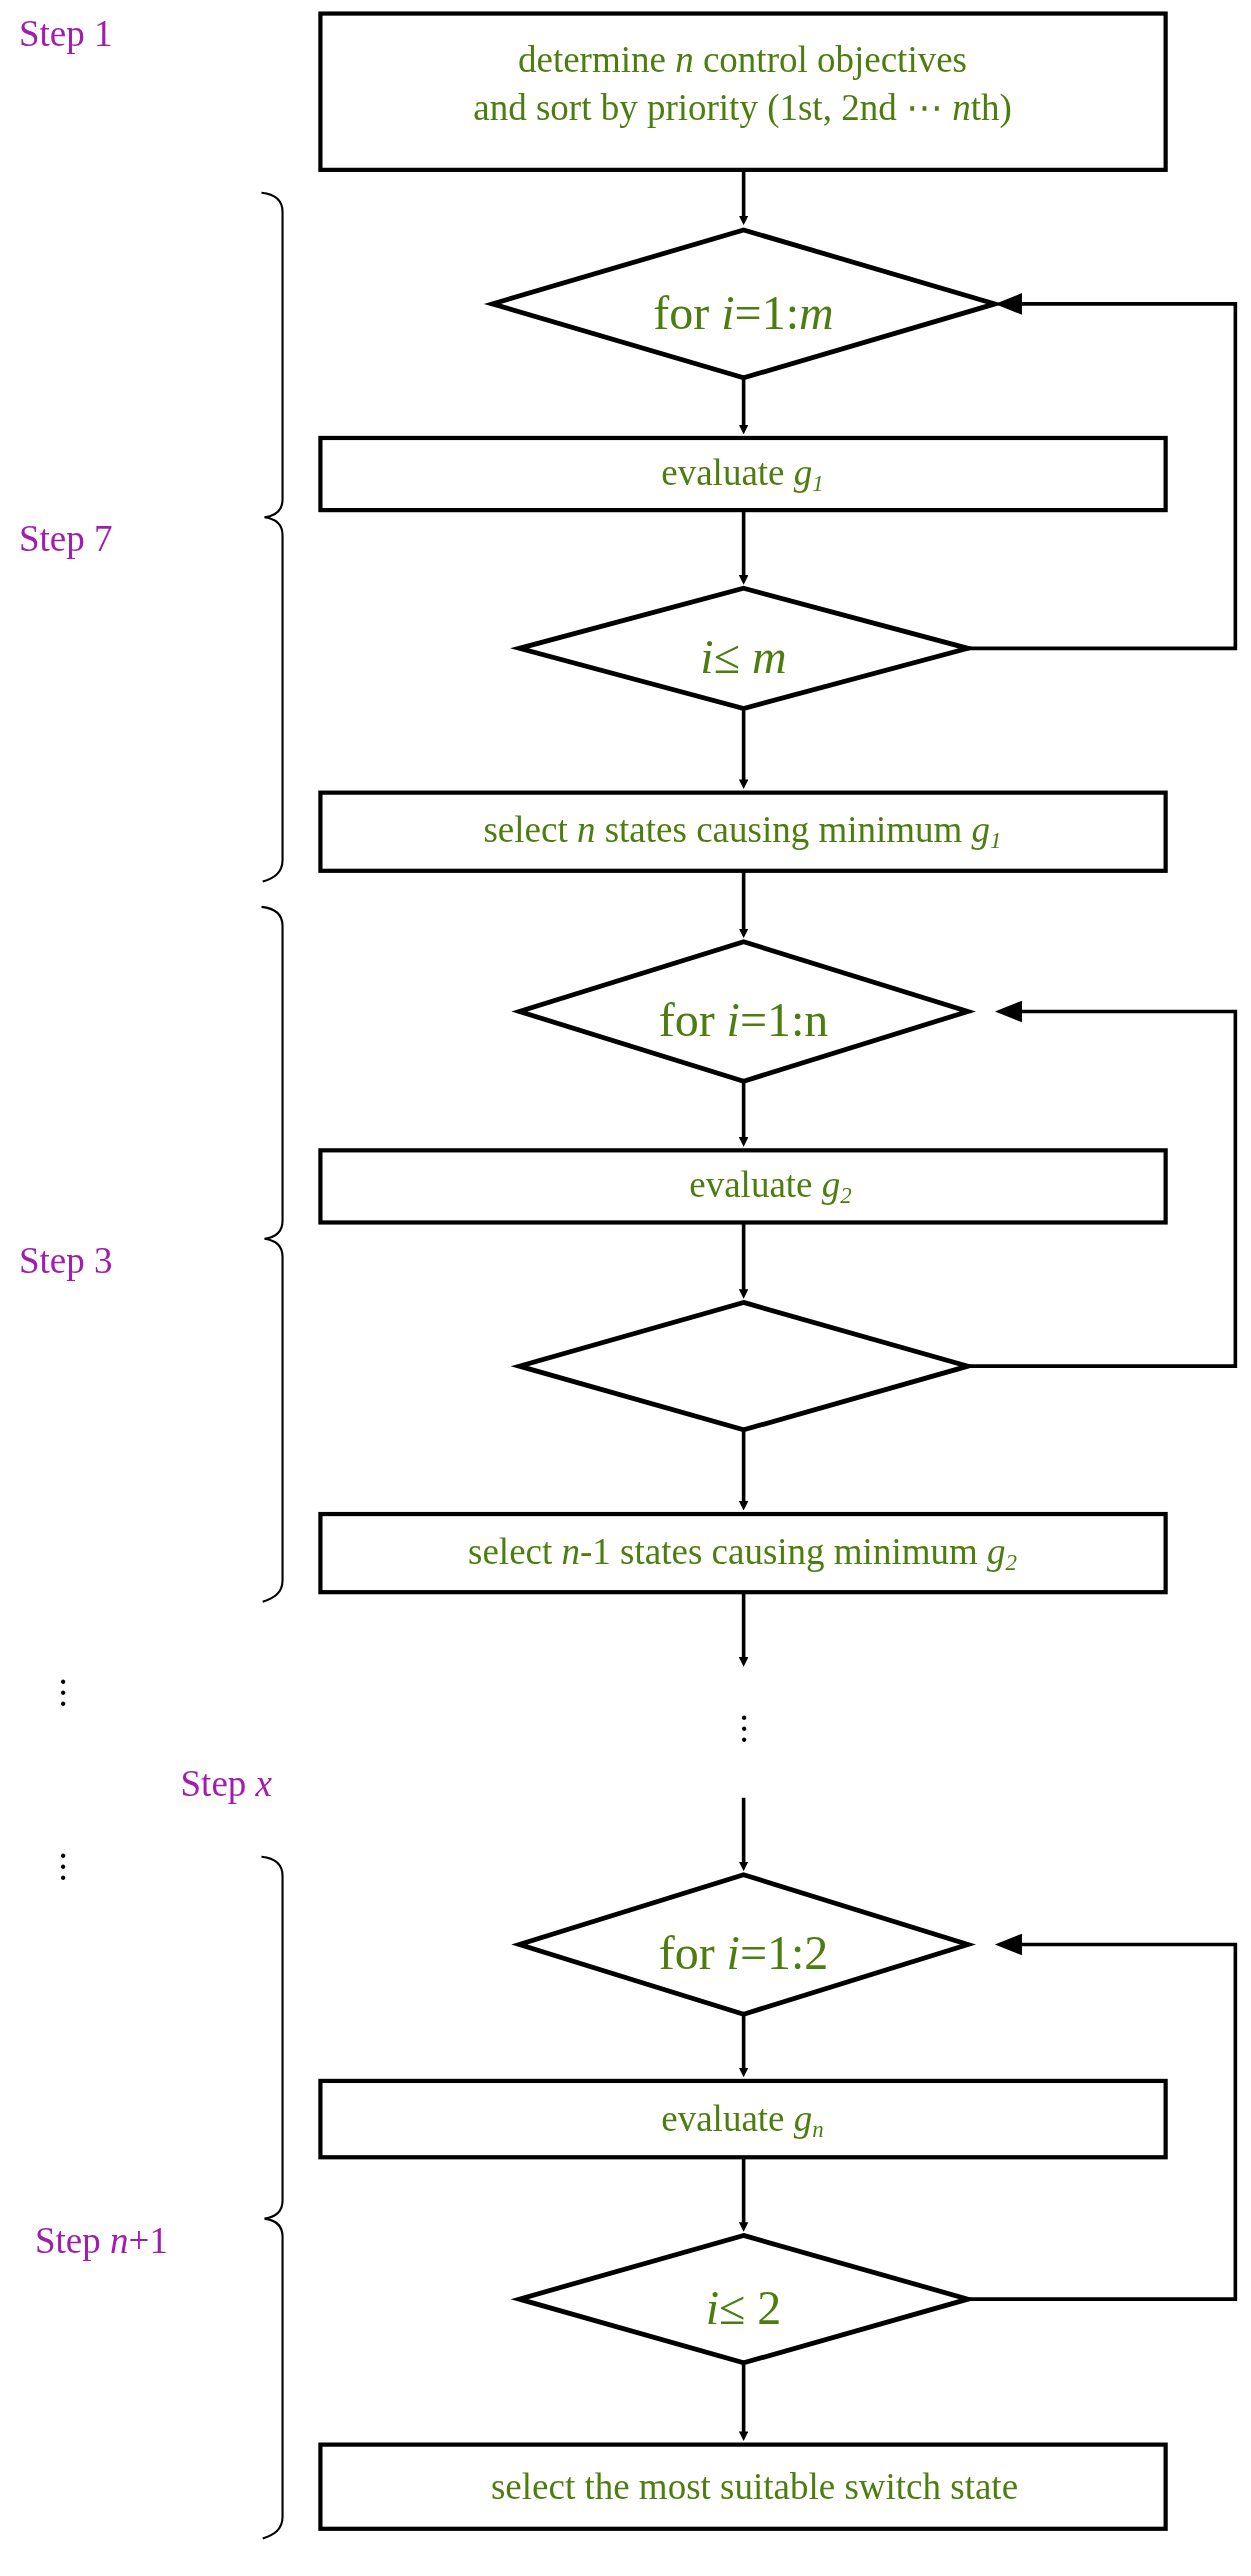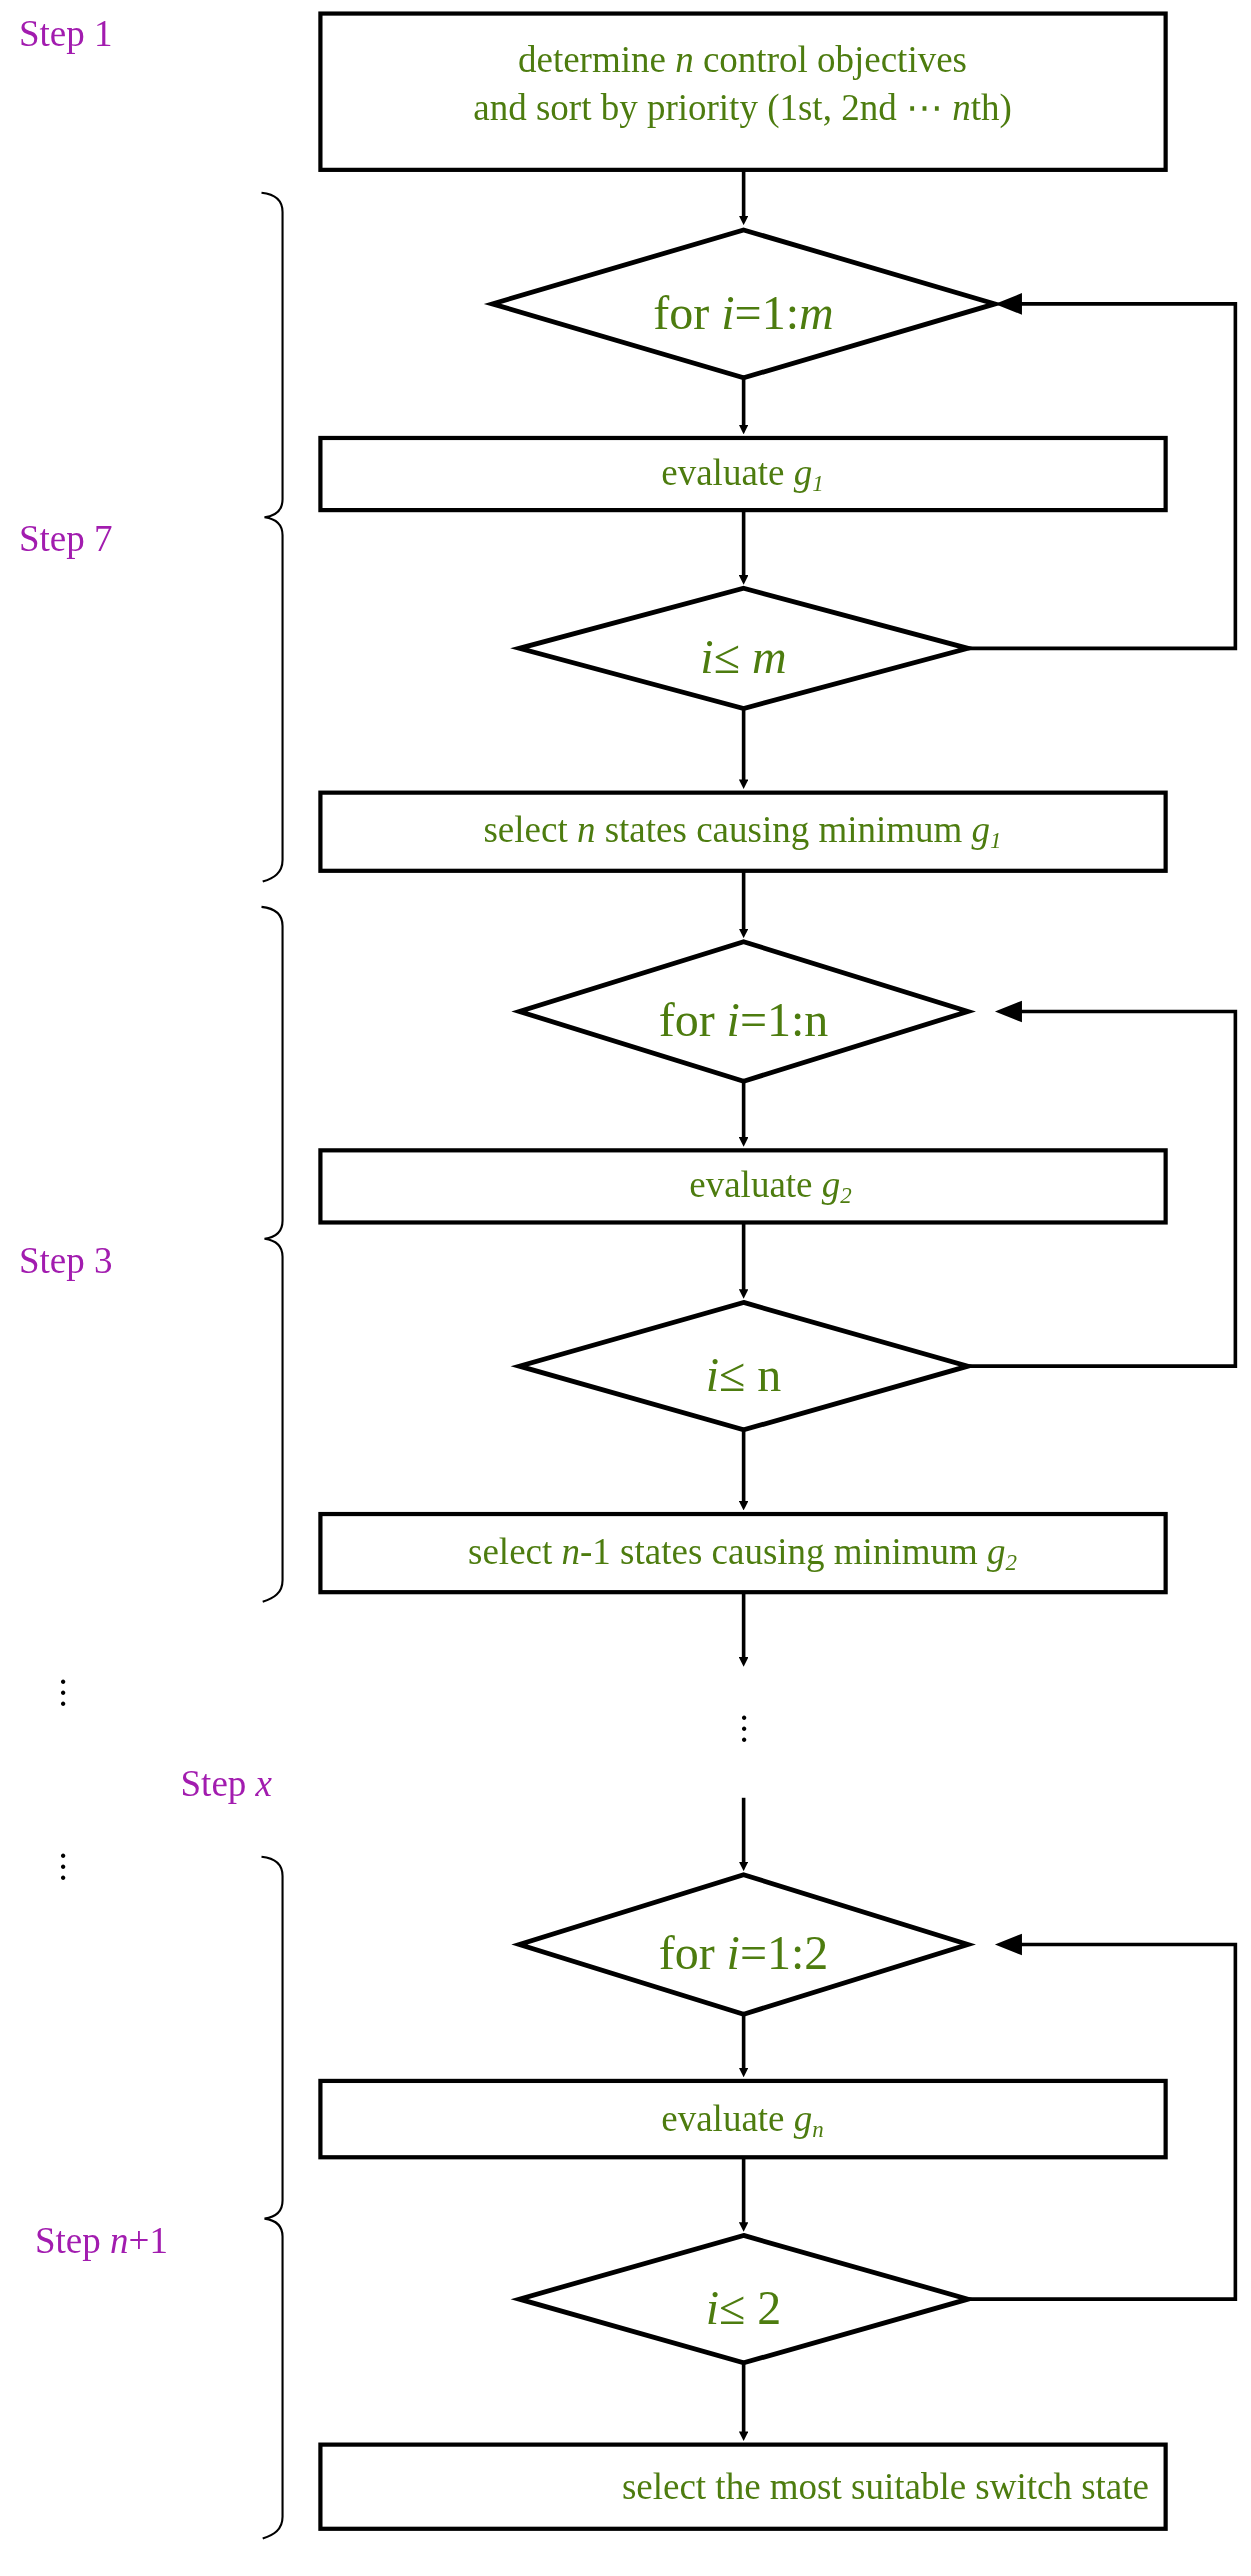--- a/index.html
+++ b/index.html
@@ -222,26 +222,25 @@
   <div class="node-text box-text" style="left:320px; top:450px; width:845px;">evaluate <i class="math">g</i><sub>1</sub></div>
 
   <div class="node-text diamond-text" style="left:563px; top:627px; width:361px;"><i class="math">i</i>≤ <i class="math">m</i></div>
 
   <div class="node-text box-text" style="left:320px; top:807px; width:845px;">select <i class="math">n</i> states causing minimum <i class="math">g</i><sub>1</sub></div>
 
   <div class="node-text diamond-text" style="left:563px; top:990px; width:361px;">for <i class="math">i</i>=1:n</div>
 
   <div class="node-text box-text" style="left:340px; top:1162px; width:845px;margin-left:8px;">evaluate <i class="math">g</i><sub>2</sub></div>
 
-  <div class="node-text diamond-text" style="left:563px; top:1345px; width:361px;"><i class="math">i</i>≤ n</div>
 
   <div class="node-text box-text" style="left:320px; top:1529px; width:845px;">select <i class="math">n</i>-1 states causing minimum <i class="math">g</i><sub>2</sub></div>
 
   <div class="node-text diamond-text" style="left:563px; top:1923px; width:361px;">for <i class="math">i</i>=1:2</div>
 
   <div class="node-text box-text" style="left:320px; top:2096px; width:845px;">evaluate <i class="math">g</i><sub>n</sub></div>
 
   <div class="node-text diamond-text" style="left:563px; top:2278px; width:361px;"><i class="math">i</i>≤ 2</div>
 
-  <div class="node-text box-text" style="left:304px; top:2464px; width:845px;text-align:right;">select the most suitable switch state</div>
+  <div class="node-text box-text" style="left:332px; top:2464px; width:845px;">select the most suitable switch state</div>
 
 </div>
 
 
 </body></html>

